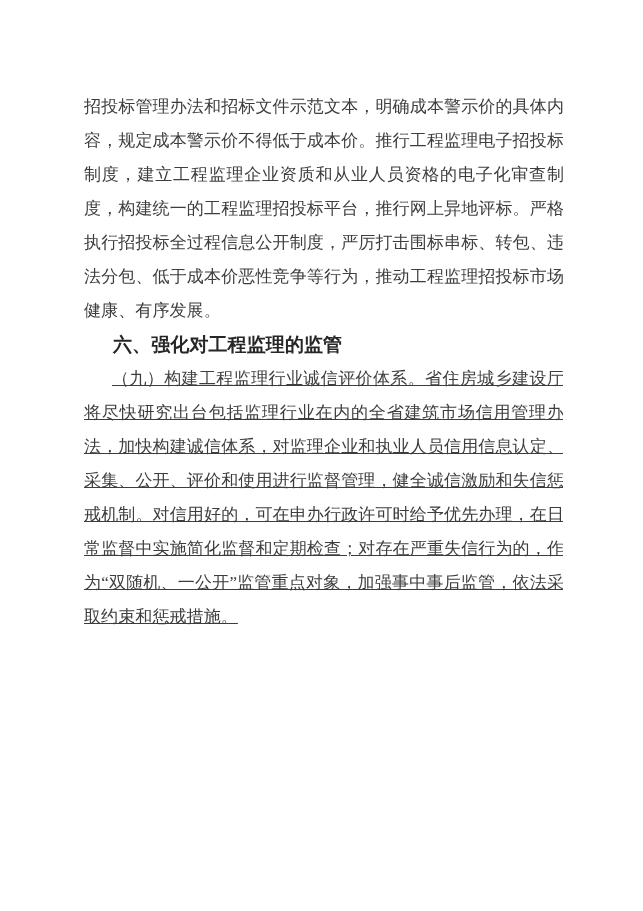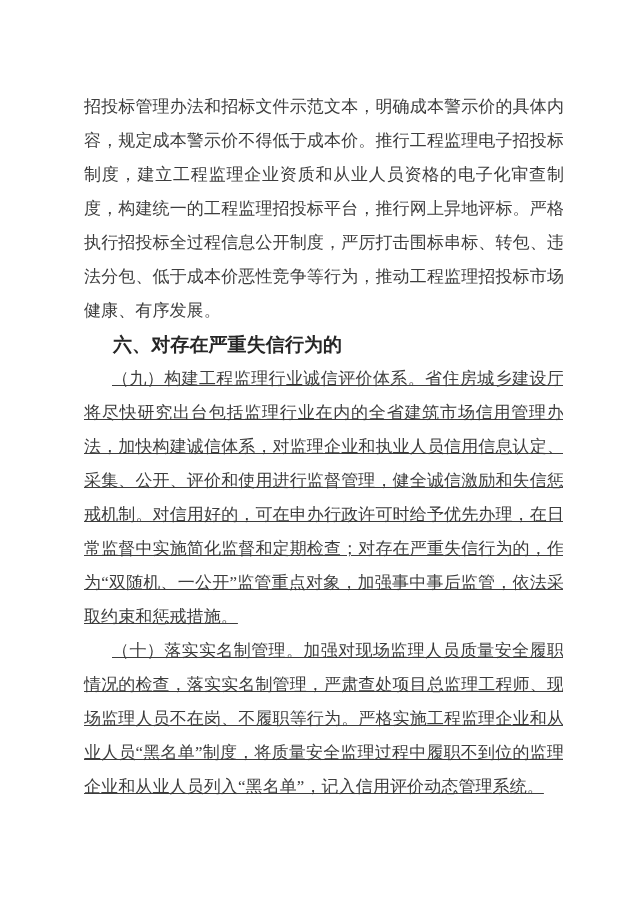--- a/index.html
+++ b/index.html
@@ -46,17 +46,16 @@
     text-indent: 29px;
     text-align: left;
   }
 </style>
 </head>
 <body>
 
 <div class="page">
   <div class="doc-body">
     <p class="para">招投标管理办法和招标文件示范文本，明确成本警示价的具体内容，规定成本警示价不得低于成本价。推行工程监理电子招投标制度，建立工程监理企业资质和从业人员资格的电子化审查制度，构建统一的工程监理招投标平台，推行网上异地评标。严格执行招投标全过程信息公开制度，严厉打击围标串标、转包、违法分包、低于成本价恶性竞争等行为，推动工程监理招投标市场健康、有序发展。</p>
-    <h2 class="heading">六、对存在严重失信行为的</h2>
+    <h2 class="heading">六、强化对工程监理的监管</h2>
     <p class="para indent">（九）构建工程监理行业诚信评价体系。省住房城乡建设厅将尽快研究出台包括监理行业在内的全省建筑市场信用管理办法，加快构建诚信体系，对监理企业和执业人员信用信息认定、采集、公开、评价和使用进行监督管理，健全诚信激励和失信惩戒机制。对信用好的，可在申办行政许可时给予优先办理，在日常监督中实施简化监督和定期检查；对存在严重失信行为的，作为“双随机、一公开”监管重点对象，加强事中事后监管，依法采取约束和惩戒措施。</p>
-    <p class="para indent">（十）落实实名制管理。加强对现场监理人员质量安全履职情况的检查，落实实名制管理，严肃查处项目总监理工程师、现场监理人员不在岗、不履职等行为。严格实施工程监理企业和从业人员“黑名单”制度，将质量安全监理过程中履职不到位的监理企业和从业人员列入“黑名单”，记入信用评价动态管理系统。</p>
   </div>
 </div>
 
 </body></html>

